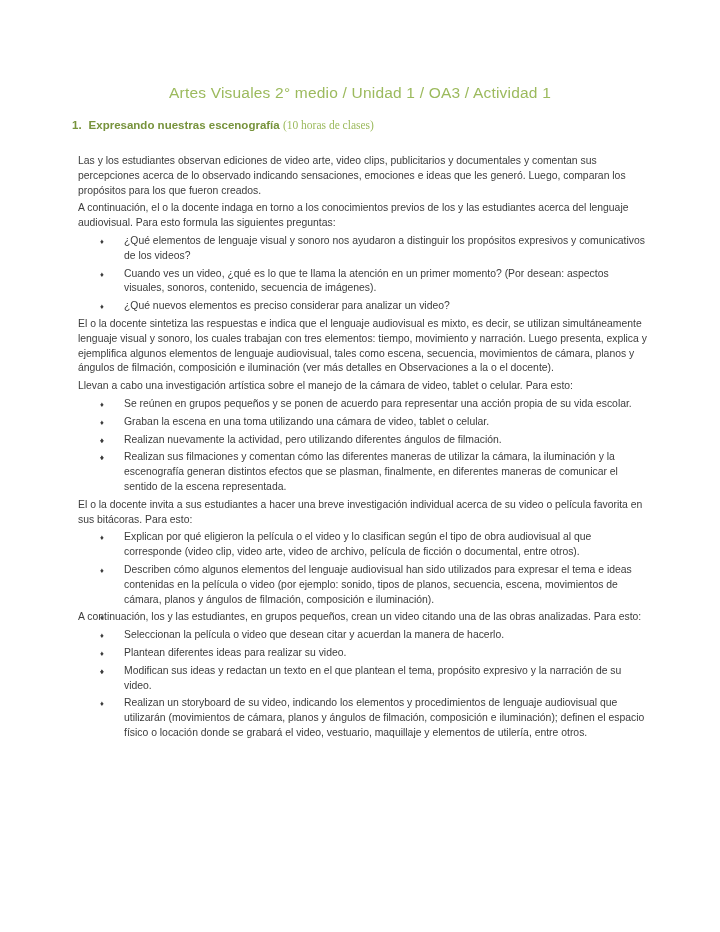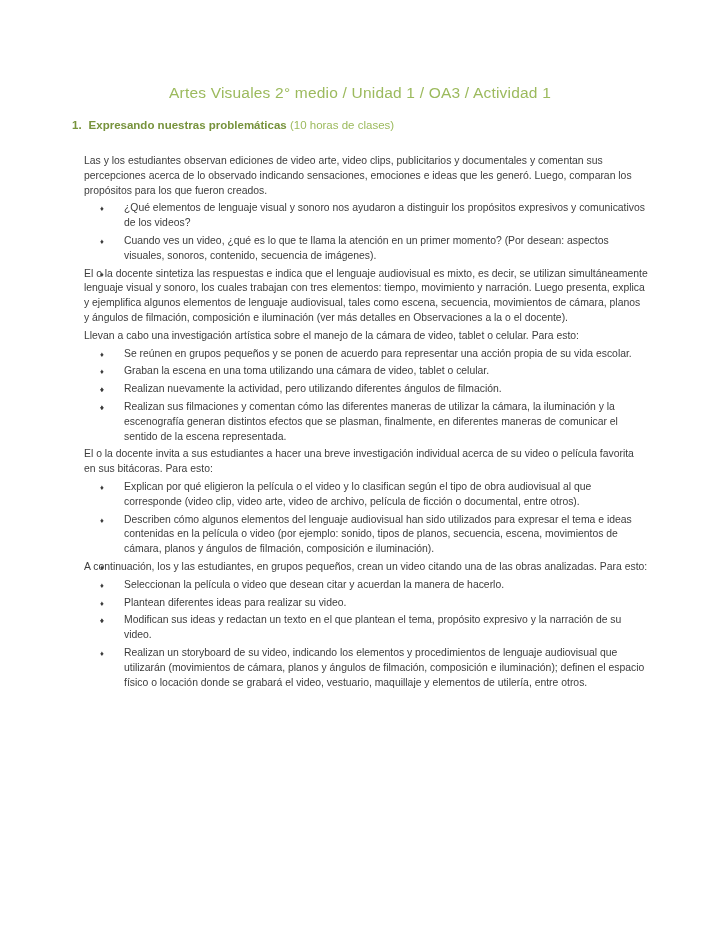--- a/index.html
+++ b/index.html
@@ -33,28 +33,29 @@
     margin: 0 0 22px 0;
     font-size: 11.5px;
     line-height: 14px;
     font-weight: 700;
   }
   .section-heading .num {
     margin-right: 7px;
   }
   .section-heading .duration {
     font-weight: 400;
+    font-family: Liberation Serif, serif;
   }
   .doc-body {
     font-size: 10.4px;
     line-height: 14.8px;
     color: #3c3c3c;
   }
   .doc-body p {
-    margin: 0 0 3px 12px;
+    margin: 0 0 3px 6px;
   }
   .doc-body ul {
     list-style: none;
     margin: 0 0 2px 0;
     padding: 0;
   }
   .doc-body li {
     position: relative;
     padding-left: 52px;
     margin-bottom: 3px;
@@ -68,30 +69,31 @@
   }
 </style>
 </head>
 <body style="background: rgb(255, 255, 255);">
 
 <div class="page">
 
   <h1 class="doc-title" style="color: rgb(156, 186, 93);">Artes Visuales 2° medio / Unidad 1 / OA3 / Actividad 1</h1>
 
   <h2 class="section-heading" style="color: rgb(119, 147, 60);">
-    <span class="num">1.</span><span>Expresando nuestras problemáticas</span>
+    <span class="num">1.</span><span>Expresando nuestras escenografía</span>
     <span class="duration" style="color: rgb(156, 186, 93);">(10 horas de clases)</span>
   </h2>
 
   <div class="doc-body" id="doc-body" style="color: rgb(60, 60, 60);">
       <p>Las y los estudiantes observan ediciones de video arte, video clips, publicitarios y documentales y comentan sus percepciones acerca de lo observado indicando sensaciones, emociones e ideas que les generó. Luego, comparan los propósitos para los que fueron creados.</p>
+      <p>A continuación, el o la docente indaga en torno a los conocimientos previos de los y las estudiantes acerca del lenguaje audiovisual. Para esto formula las siguientes preguntas:</p>
       <ul>
         <li><span class="marker">♦</span><span>¿Qué elementos de lenguaje visual y sonoro nos ayudaron a distinguir los propósitos expresivos y comunicativos de los videos?</span></li>
         <li><span class="marker">♦</span><span>Cuando ves un video, ¿qué es lo que te llama la atención en un primer momento? (Por desean: aspectos visuales, sonoros, contenido, secuencia de imágenes).</span></li>
-        <li><span class="marker">♦</span></li>
+        <li><span class="marker">♦</span><span>¿Qué nuevos elementos es preciso considerar para analizar un video?</span></li>
       </ul>
       <p>El o la docente sintetiza las respuestas e indica que el lenguaje audiovisual es mixto, es decir, se utilizan simultáneamente lenguaje visual y sonoro, los cuales trabajan con tres elementos: tiempo, movimiento y narración. Luego presenta, explica y ejemplifica algunos elementos de lenguaje audiovisual, tales como escena, secuencia, movimientos de cámara, planos y ángulos de filmación, composición e iluminación (ver más detalles en Observaciones a la o el docente).</p>
       <p>Llevan a cabo una investigación artística sobre el manejo de la cámara de video, tablet o celular. Para esto:</p>
       <ul>
         <li><span class="marker">♦</span><span>Se reúnen en grupos pequeños y se ponen de acuerdo para representar una acción propia de su vida escolar.</span></li>
         <li><span class="marker">♦</span><span>Graban la escena en una toma utilizando una cámara de video, tablet o celular.</span></li>
         <li><span class="marker">♦</span></li>
         <li><span class="marker">♦</span><span>Realizan nuevamente la actividad, pero utilizando diferentes ángulos de filmación.</span></li>
         <li><span class="marker">♦</span></li>
         <li><span class="marker">♦</span><span>Realizan sus filmaciones y comentan cómo las diferentes maneras de utilizar la cámara, la iluminación y la escenografía generan distintos efectos que se plasman, finalmente, en diferentes maneras de comunicar el sentido de la escena representada.</span></li>

